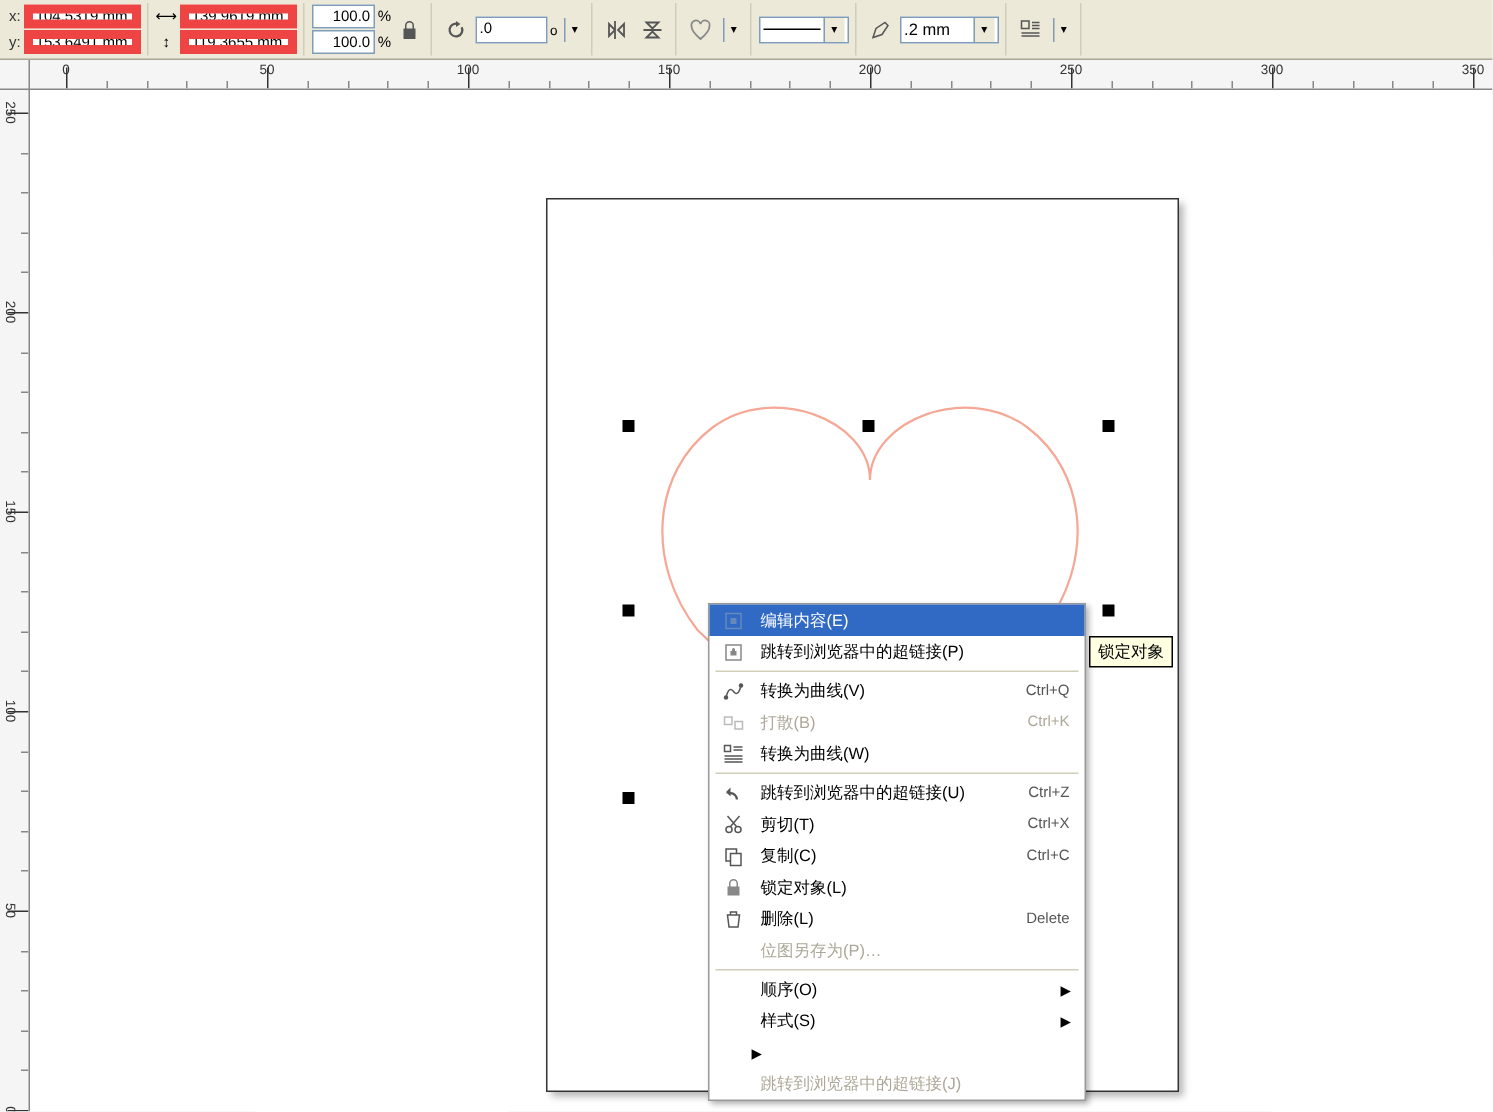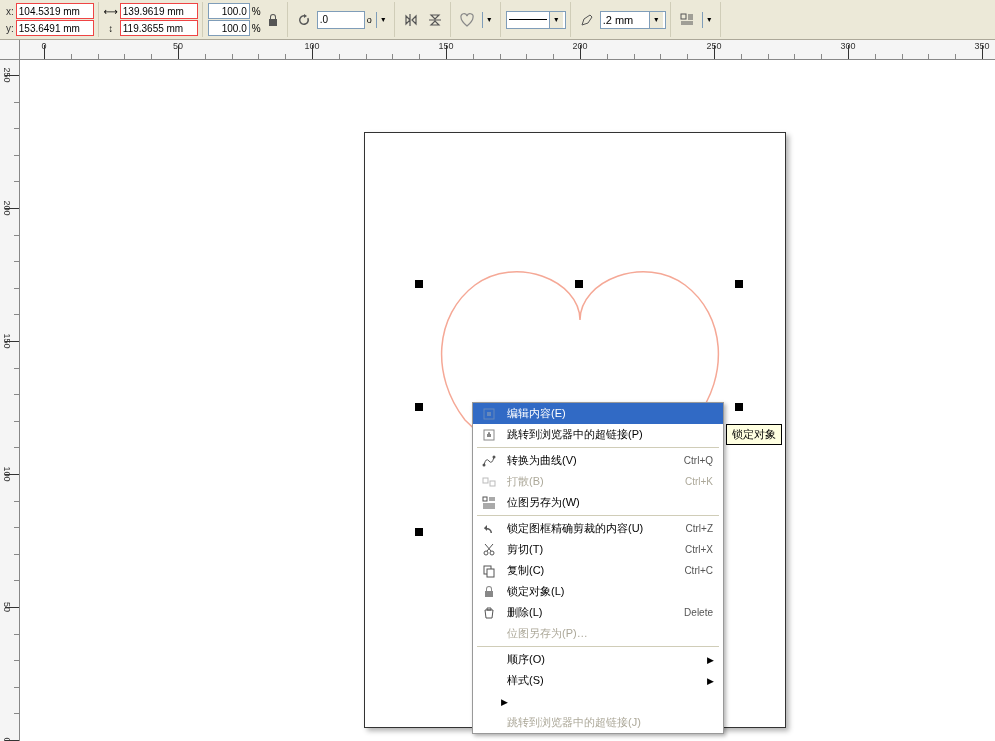--- a/index.html
+++ b/index.html
@@ -3,21 +3,21 @@
   <meta charset="utf-8">
   <style>
     * { margin: 0; padding: 0; box-sizing: border-box; font-family: "Microsoft YaHei", sans-serif; font-size: 11px; }
     body { background: #e8e8e8; width: 995px; height: 741px; overflow: hidden; position: relative; }
     
     .toolbar { height: 40px; background: #ece9d8; border-bottom: 1px solid #aca899; display: flex; align-items: center; padding: 2px; gap: 1px; }
     .toolbar-group { display: flex; align-items: center; gap: 2px; padding: 0 4px; border-right: 1px solid #d0cdb8; height: 100%; }
     .coord-box { display: flex; flex-direction: column; gap: 1px; }
     .coord-row { display: flex; align-items: center; gap: 2px; }
     .coord-label { font-size: 10px; color: #333; }
-    .coord-input { width: 78px; height: 16px; background: #fff; border: 1px solid #ef4444; padding: 0 2px; font-size: 10px; }
+    .coord-input { width: 78px; height: 16px; background: #fff; border: 6px solid #ef4444; padding: 0 2px; font-size: 10px; }
     .dim-icon { width: 14px; height: 14px; display: flex; align-items: center; justify-content: center; font-size: 10px; }
     .percent-box { display: flex; flex-direction: column; gap: 1px; }
     .percent-row { display: flex; align-items: center; }
     .percent-input { width: 42px; height: 16px; background: #fff; border: 1px solid #7f9db9; padding: 0 2px; font-size: 10px; text-align: right; }
     .percent-sign { font-size: 10px; margin-left: 2px; }
     .lock-icon { width: 20px; height: 20px; display: flex; align-items: center; justify-content: center; }
     .tb-icon { width: 22px; height: 22px; display: flex; align-items: center; justify-content: center; border: 1px solid transparent; }
     .tb-input { width: 48px; height: 18px; background: #fff; border: 1px solid #7f9db9; padding: 0 2px; font-size: 10px; }
     .tb-dropdown { height: 18px; background: #fff; border: 1px solid #7f9db9; display: flex; align-items: center; padding: 0 2px; }
     .dropdown-arrow { width: 14px; height: 16px; background: #ece9d8; border-left: 1px solid #7f9db9; display: flex; align-items: center; justify-content: center; font-size: 8px; margin-left: 2px; }
@@ -313,30 +313,30 @@
         <span class="menu-label">打散(B)</span>
         <span class="menu-shortcut">Ctrl+K</span>
       </div>
       <div class="menu-item">
         <span class="menu-icon-col">
           <svg class="icon-svg" viewBox="0 0 16 16">
             <rect x="2" y="2" width="4" height="4" fill="none" stroke="#555"></rect>
             <path d="M8 3h6M8 5h6M2 9h12M2 11h12M2 13h12" stroke="#555"></path>
           </svg>
         </span>
-        <span class="menu-label">位图另存为(W)</span>
+        <span class="menu-label">转换为曲线(W)</span>
       </div>
       <div class="menu-separator"></div>
       <div class="menu-item">
         <span class="menu-icon-col">
           <svg class="icon-svg" viewBox="0 0 16 16">
             <path d="M5 8H3l3-3v2a5 5 0 015 5h-1.5A3.5 3.5 0 006 8.5V10l-3-3 3-3v2" fill="#555"></path>
           </svg>
         </span>
-        <span class="menu-label">锁定图框精确剪裁的内容(U)</span>
+        <span class="menu-label">跳转到浏览器中的超链接(U)</span>
         <span class="menu-shortcut">Ctrl+Z</span>
       </div>
       <div class="menu-item">
         <span class="menu-icon-col">
           <svg class="icon-svg" viewBox="0 0 16 16">
             <circle cx="5" cy="11" r="2" fill="none" stroke="#555"></circle>
             <circle cx="11" cy="11" r="2" fill="none" stroke="#555"></circle>
             <path d="M6 9l6-7M10 9L4 2" stroke="#555"></path>
           </svg>
         </span>

